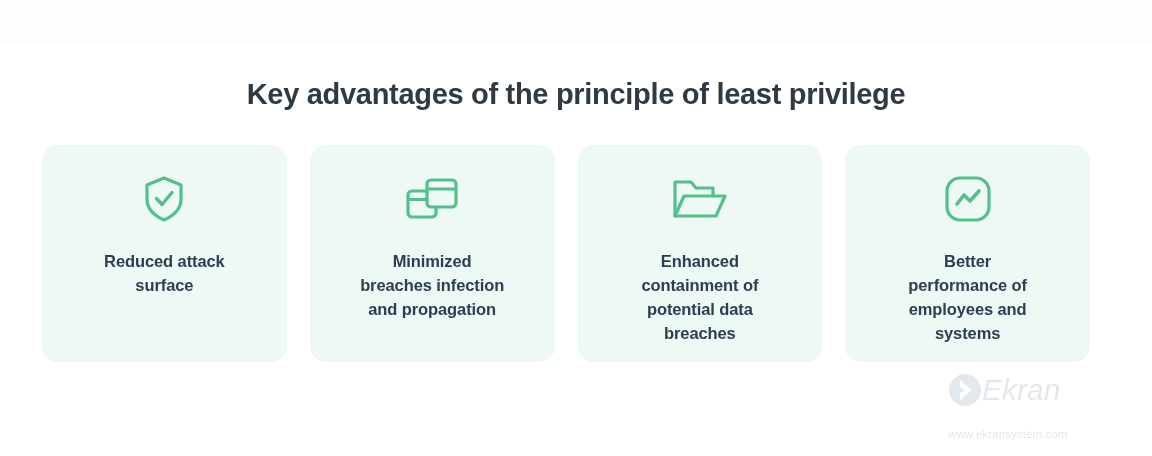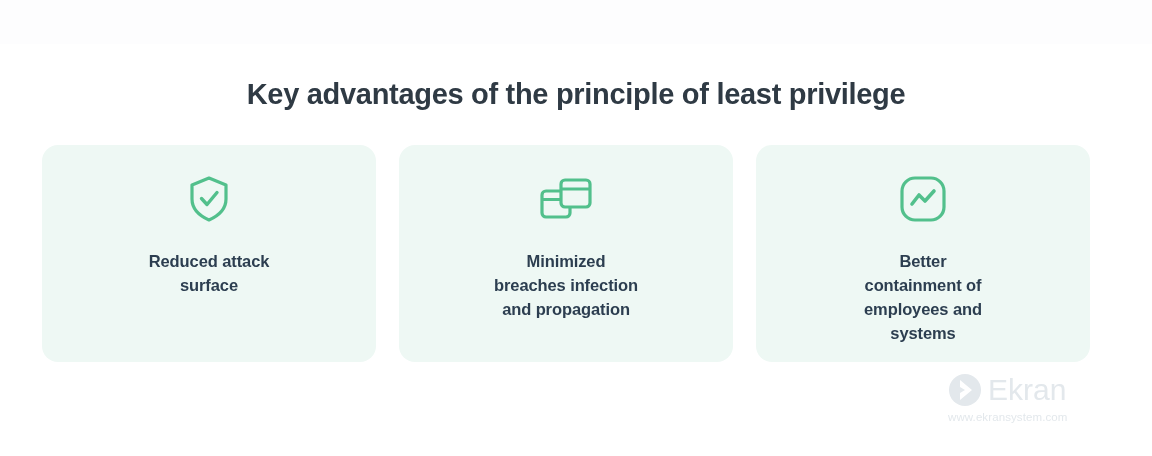--- a/index.html
+++ b/index.html
@@ -91,37 +91,37 @@
   .logo {
     position: absolute;
     right: 58px;
     top: 372px;
     width: 146px;
     height: 58px;
   }
   .logo-row {
     display: flex;
     align-items: center;
-    gap: 6px;
     height: 36px;
+    font-style: italic;
   }
   .logo-mark {
     width: 34px;
     height: 34px;
     flex: 0 0 34px;
   }
   .logo-word {
     font-size: 30px;
     line-height: 30px;
     color: #e3e8ec;
     font-family: "Liberation Sans", sans-serif;
     letter-spacing: 0px;
   }
   .logo-url {
-    margin-top: 3px;
+    margin-top: 20px;
     font-size: 11.5px;
     color: #e3e8ec;
     letter-spacing: 0.1px;
     text-align: left;
     font-family: "Liberation Sans", sans-serif;
   }
 </style>
 </head>
 <body>
 
@@ -151,30 +151,42 @@
           <path d="M3.5 24.5 H30.5" stroke="#52c08c" stroke-width="3"></path>
           <rect x="22" y="5" width="29" height="27" rx="4" stroke="#52c08c" stroke-width="3.2" fill="#eef8f4"></rect>
           <path d="M22.5 14 H50.5" stroke="#52c08c" stroke-width="3"></path>
         </svg>
       </div>
       <div class="card-label">Minimized
 breaches infection
 and propagation</div>
     </div>
 
+    <div class="card">
+      <div class="card-icon">
+        <svg width="58" height="46" viewBox="0 0 58 46" fill="none" xmlns="http://www.w3.org/2000/svg">
+          <path d="M4 40 V6 H20 L25 12 H42 V20" stroke="#52c08c" stroke-width="3.2" stroke-linejoin="round" stroke-linecap="round" fill="none"></path>
+          <path d="M4 40 L13 20 H54 L45 40 Z" stroke="#52c08c" stroke-width="3.2" stroke-linejoin="round" fill="none"></path>
+        </svg>
+      </div>
+      <div class="card-label">Enhanced
+containment of
+potential data
+breaches</div>
+    </div>
 
     <div class="card">
       <div class="card-icon">
         <svg width="48" height="48" viewBox="0 0 48 48" fill="none" xmlns="http://www.w3.org/2000/svg">
           <rect x="3" y="3" width="42" height="42" rx="13" stroke="#52c08c" stroke-width="3.2" fill="none"></rect>
           <path d="M13 29 L20 20 L26 26 L35 16" stroke="#52c08c" stroke-width="3.6" stroke-linecap="round" stroke-linejoin="round" fill="none"></path>
         </svg>
       </div>
       <div class="card-label">Better
-containment of
+performance of
 employees and
 systems</div>
     </div>
 
 
   </div>
 
   <div class="logo">
     <div class="logo-row">
       <div class="logo-mark">

